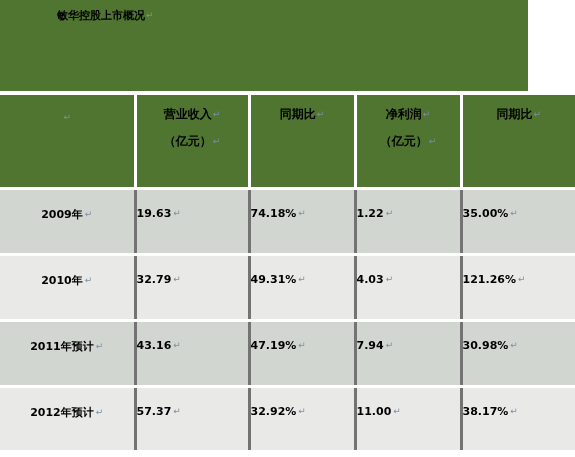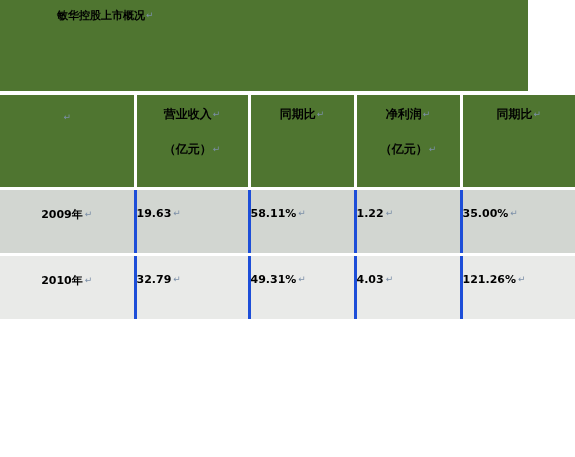--- a/index.html
+++ b/index.html
@@ -89,27 +89,27 @@
   .hrow .h-line {
     display: block;
     font-family: "DejaVu Sans", sans-serif;
     font-size: 12px;
     font-weight: bold;
     color: #000000;
     line-height: 15px;
     white-space: nowrap;
   }
   .hrow .h-line.second {
-    margin-top: 20px;
+    margin-top: 12px;
   }
 
   
   .drow td {
     height: 66px;
-    border-right: 3px solid #1d4ed8;
+    border-right: 3px solid #737373;
     border-bottom: 3px solid #ffffff;
     padding-top: 17px;
     white-space: nowrap;
   }
   .drow td:last-child { border-right: none; }
   .drow.shade-a td { background: #d2d6d1; }
   .drow.shade-b td { background: #e9eae8; }
   .drow.last td { border-bottom: none; height: 64px; }
 
   .cell-label {
@@ -168,31 +168,45 @@
           <span class="h-line second"><span>（亿元）</span><span class="pilcrow">↵</span></span>
         </td>
         <td>
           <span class="h-line"><span>同期比</span><span class="pilcrow">↵</span></span>
         </td>
       </tr>
 
       <tr class="drow shade-a">
         <td class="cell-label"><span>2009年</span><span class="pilcrow">↵</span></td>
         <td class="cell-num"><span>19.63</span><span class="pilcrow">↵</span></td>
-        <td class="cell-num"><span>58.11%</span><span class="pilcrow">↵</span></td>
+        <td class="cell-num"><span>74.18%</span><span class="pilcrow">↵</span></td>
         <td class="cell-num"><span>1.22</span><span class="pilcrow">↵</span></td>
         <td class="cell-num"><span>35.00%</span><span class="pilcrow">↵</span></td>
       </tr>
 
       <tr class="drow shade-b">
         <td class="cell-label"><span>2010年</span><span class="pilcrow">↵</span></td>
         <td class="cell-num"><span>32.79</span><span class="pilcrow">↵</span></td>
         <td class="cell-num"><span>49.31%</span><span class="pilcrow">↵</span></td>
         <td class="cell-num"><span>4.03</span><span class="pilcrow">↵</span></td>
         <td class="cell-num"><span>121.26%</span><span class="pilcrow">↵</span></td>
       </tr>
 
-
+      <tr class="drow shade-a">
+        <td class="cell-label"><span>2011年预计</span><span class="pilcrow">↵</span></td>
+        <td class="cell-num"><span>43.16</span><span class="pilcrow">↵</span></td>
+        <td class="cell-num"><span>47.19%</span><span class="pilcrow">↵</span></td>
+        <td class="cell-num"><span>7.94</span><span class="pilcrow">↵</span></td>
+        <td class="cell-num"><span>30.98%</span><span class="pilcrow">↵</span></td>
+      </tr>
+
+      <tr class="drow shade-b last">
+        <td class="cell-label"><span>2012年预计</span><span class="pilcrow">↵</span></td>
+        <td class="cell-num"><span>57.37</span><span class="pilcrow">↵</span></td>
+        <td class="cell-num"><span>32.92%</span><span class="pilcrow">↵</span></td>
+        <td class="cell-num"><span>11.00</span><span class="pilcrow">↵</span></td>
+        <td class="cell-num"><span>38.17%</span><span class="pilcrow">↵</span></td>
+      </tr>
 
     </tbody>
   </table>
 
 </div>
 
 </body></html>

